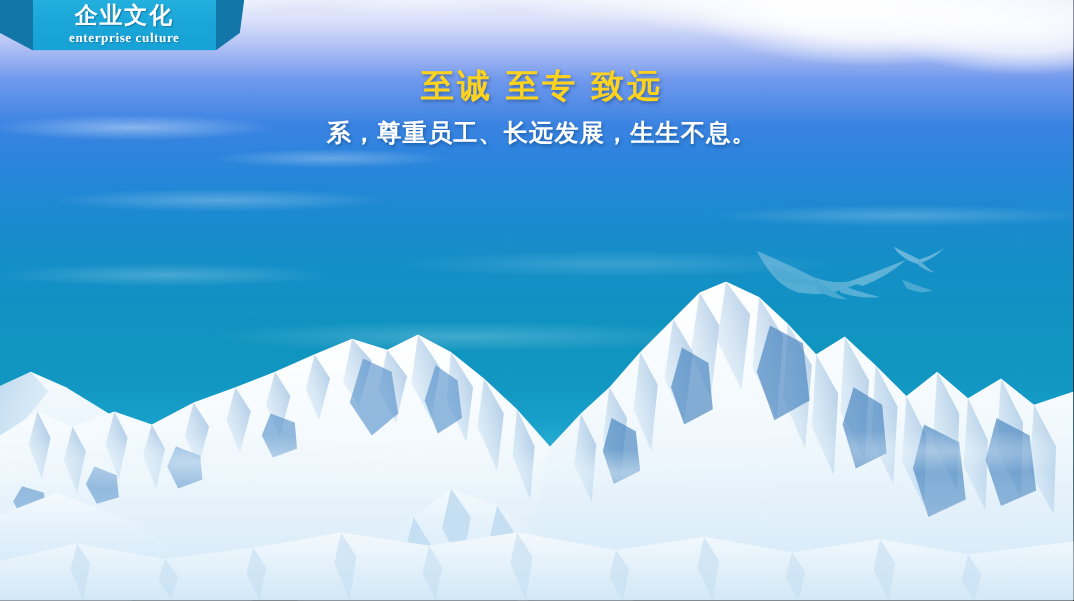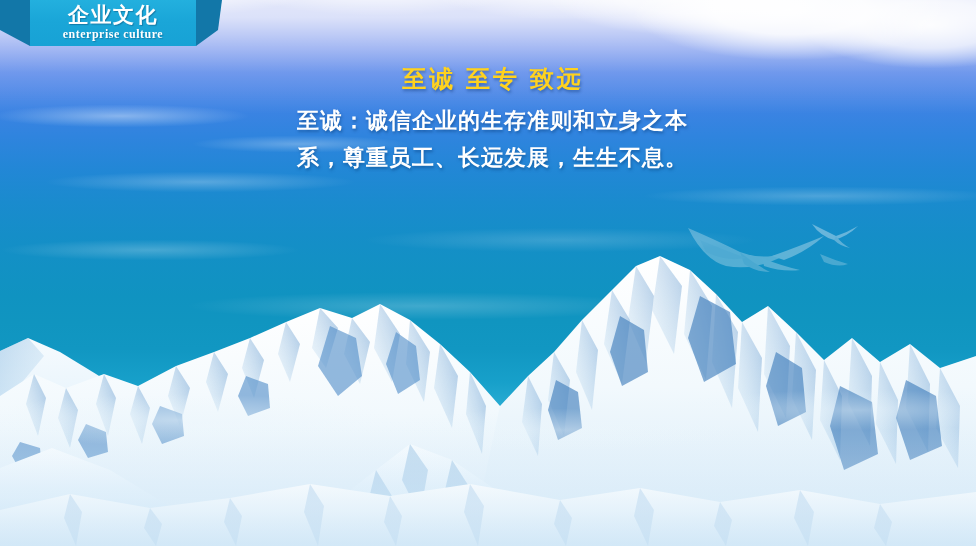--- a/index.html
+++ b/index.html
@@ -135,21 +135,21 @@
   
   .slogan {
     position: absolute;
     left: 0; top: 62px;
     width: 976px;
     z-index: 4;
   }
   .slogan-title {
     text-align: center;
     color: #ffd21e;
-    font-size: 24px;
+    font-size: 30px;
     font-weight: bold;
     letter-spacing: 3px;
     line-height: 34px;
     padding-left: 10px;
     text-shadow: 1px 2px 3px rgba(10,50,110,0.45);
   }
   .slogan-lines {
     margin-top: 6px;
     padding-left: 297px;
   }
@@ -229,21 +229,20 @@
     <div class="banner"></div>
     <div class="banner-text">
       <div class="banner-cn">企业文化</div>
       <div class="banner-en">enterprise culture</div>
     </div>
   </div>
 
   <div class="slogan">
     <div class="slogan-title">至诚 至专 致远</div>
     <div class="slogan-lines">
-      <div class="slogan-line">至诚：诚信企业的生存准则和立身之本</div>
       <div class="slogan-line">系，尊重员工、长远发展，生生不息。</div>
     </div>
   </div>
 
   <svg class="mountains" width="976" height="290" viewBox="0 0 976 290" preserveAspectRatio="none">
     <defs>
       <linearGradient id="snowA" x1="0" y1="0" x2="0" y2="1">
         <stop offset="0%" stop-color="#ffffff"></stop>
         <stop offset="45%" stop-color="#f2f9fd"></stop>
         <stop offset="100%" stop-color="#d3e8f7"></stop>

